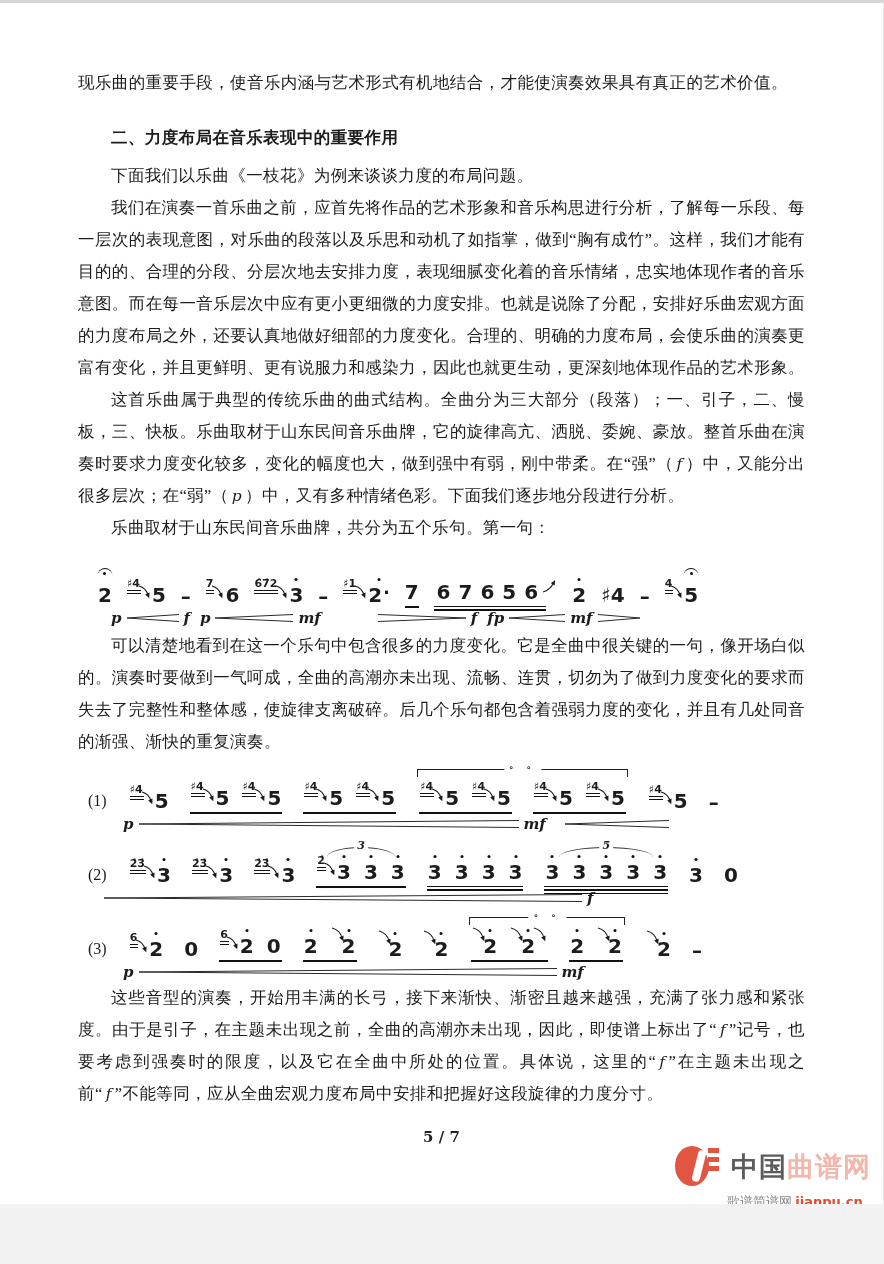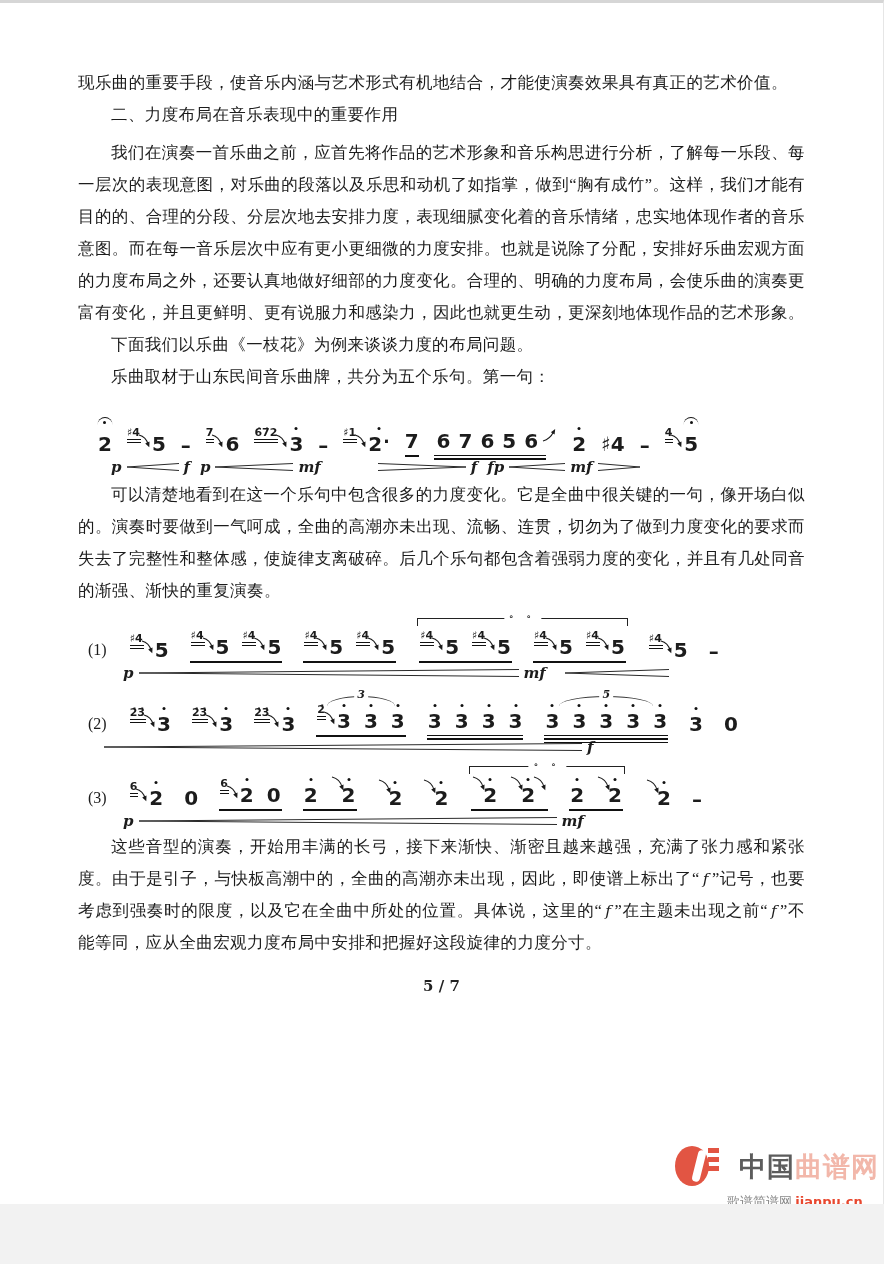--- a/index.html
+++ b/index.html
@@ -2,21 +2,21 @@
 <html><head>
 <meta charset="utf-8">
 <style>
   html,body{margin:0;padding:0;background:#f2f2f2;}
   .page{width:884px;height:1204px;margin:0 auto;background:#fff;position:relative;overflow:hidden;
         border-top:3px solid #d6d6d6;border-right:1px solid #e6e6e6;box-sizing:border-box;
         font-family:"Liberation Serif","DejaVu Serif",serif;color:#1c1c1c;}
   #content{padding:64px 78px 0 78px;}
   .para{font-size:16.5px;line-height:32px;margin:0;text-align:justify;letter-spacing:.4px;}
   .para.indent{text-indent:2em;}
-  .para.hd{font-weight:normal;margin:0 0 6px 0;text-indent:2em;}
+  .para.hd{font-weight:bold;margin:23px 0 6px 0;text-indent:2em;}
   .lat{font-family:"DejaVu Serif",serif;font-style:italic;font-size:15.5px;padding:0 3px;}
 
   
   .music{margin:12px 0 4px 20px;}
   .music.ex{margin:4px 0 2px 10px;}
   .mrow{display:flex;align-items:flex-end;gap:15px;padding-top:26px;}
   .music.ex .mrow{gap:21px;}
   .mlabel{font-size:16px;transform:translateY(-2px);margin-right:2px;}
   .nt{display:inline-flex;align-items:flex-end;position:relative;}
   .num{font-family:"DejaVu Sans",sans-serif;font-weight:bold;font-size:20px;line-height:1;position:relative;display:inline-block;}
@@ -56,35 +56,36 @@
 
   
   .pagenum{text-align:center;font-family:"DejaVu Serif",serif;font-weight:bold;font-size:15px;color:#222;margin-top:18px;}
   .wm{position:absolute;right:-4px;bottom:-10px;width:212px;height:70px;}
   .wm-row{display:flex;align-items:center;}
   .wm-logo{position:relative;width:44px;height:46px;flex:none;}
   .wm-disc{position:absolute;left:0;top:2px;width:34px;height:40px;background:#e25543;border-radius:50%;}
   .wm-disc::after{content:"";position:absolute;right:6px;top:4px;width:8px;height:32px;background:#fff;border-radius:6px;transform:rotate(14deg);}
   .wm-bars{position:absolute;left:33px;top:4px;display:flex;flex-direction:column;gap:4px;}
   .wm-bars i{display:block;width:11px;height:5px;background:#e25543;}
-  .wm-text{margin-left:20px;line-height:1;white-space:nowrap;font-family:Liberation Serif, serif;}
+  .wm-text{margin-left:12px;line-height:1;white-space:nowrap;font-family:Liberation Serif, serif;}
   .wm-cn{font-size:27px;font-weight:bold;color:#5c5c5c;letter-spacing:1px;}
   .wm-qp{font-size:27px;font-weight:bold;color:#f2b7aa;letter-spacing:1px;}
   .wm-sub{margin:3px 0 0 52px;font-size:13px;color:#8a8a8a;white-space:nowrap;}
   .wm-url{color:#e8472e;font-weight:bold;font-family:"DejaVu Sans",sans-serif;font-size:13px;}
 </style>
 </head>
 <body>
 
 <div class="page">
   <div id="content">
       <p class="para"><span>现乐曲的重要手段，使音乐内涵与艺术形式有机地结合，才能使演奏效果具有真正的艺术价值。</span></p>
       <p class="para hd"><span>二、力度布局在音乐表现中的重要作用</span></p>
+      <p class="para indent"><span>下面我们以乐曲《一枝花》为例来谈谈力度的布局问题。</span></p>
       <p class="para indent"><span>我们在演奏一首乐曲之前，应首先将作品的艺术形象和音乐构思进行分析，了解每一乐段、每一层次的表现意图，对乐曲的段落以及乐思和动机了如指掌，做到“胸有成竹”。这样，我们才能有目的的、合理的分段、分层次地去安排力度，表现细腻变化着的音乐情绪，忠实地体现作者的音乐意图。而在每一音乐层次中应有更小更细微的力度安排。也就是说除了分配，安排好乐曲宏观方面的力度布局之外，还要认真地做好细部的力度变化。合理的、明确的力度布局，会使乐曲的演奏更富有变化，并且更鲜明、更有说服力和感染力，因此也就更生动，更深刻地体现作品的艺术形象。</span></p>
-      <p class="para indent"><span>下面我们以乐曲《一枝花》为例来谈谈力度的布局问题。</span></p>
+      <p class="para indent"><span>这首乐曲属于典型的传统乐曲的曲式结构。全曲分为三大部分（段落）；一、引子，二、慢板，三、快板。乐曲取材于山东民间音乐曲牌，它的旋律高亢、洒脱、委婉、豪放。整首乐曲在演奏时要求力度变化较多，变化的幅度也大，做到强中有弱，刚中带柔。在“强”（</span><em class="lat">f</em><span>）中，又能分出很多层次；在“弱”（</span><em class="lat">p</em><span>）中，又有多种情绪色彩。下面我们逐步地分段进行分析。</span></p>
       <p class="para indent"><span>乐曲取材于山东民间音乐曲牌，共分为五个乐句。第一句：</span></p>
       <div class="music intro">
         <div class="mrow">
           <span class="nt">
             <span class="mw"><span class="num"><span class="ferm"></span>2</span></span>
           </span>
           <span class="nt">
             <span class="gr">
               <span class="gd gu2">♯4</span>
               <span class="slcur"><svg width="13" height="15" viewBox="0 0 13 15">
@@ -515,21 +516,21 @@
           <span class="nt dash">–</span>
         </div>
         <div class="drow" style="margin-left:30px">
           <span class="dt">p</span>
           <svg class="hp" width="418" height="10" viewBox="0 0 418 10">
             <path d="M0 5 L418 1.5 M0 5 L418 8.5" stroke="#2a2a2a" stroke-width="1" fill="none"></path>
           </svg>
           <span class="dt">mf</span>
         </div>
       </div>
-      <p class="para indent"><span>这些音型的演奏，开始用丰满的长弓，接下来渐快、渐密且越来越强，充满了张力感和紧张度。由于是引子，与快板高潮中的，全曲的高潮亦未出现，因此，即使谱上标出了“</span><em class="lat">f</em><span>”记号，也要考虑到强奏时的限度，以及它在全曲中所处的位置。具体说，这里的“</span><em class="lat">f</em><span>”在主题未出现之前“</span><em class="lat">f</em><span>”不能等同，应从全曲宏观力度布局中安排和把握好这段旋律的力度分寸。</span></p>
+      <p class="para indent"><span>这些音型的演奏，开始用丰满的长弓，接下来渐快、渐密且越来越强，充满了张力感和紧张度。由于是引子，在主题未出现之前，全曲的高潮亦未出现，因此，即使谱上标出了“</span><em class="lat">f</em><span>”记号，也要考虑到强奏时的限度，以及它在全曲中所处的位置。具体说，这里的“</span><em class="lat">f</em><span>”在主题未出现之前“</span><em class="lat">f</em><span>”不能等同，应从全曲宏观力度布局中安排和把握好这段旋律的力度分寸。</span></p>
     </div>
   <div class="pagenum">5 / 7</div>
   <div class="wm">
     <div class="wm-row">
       <span class="wm-logo">
         <span class="wm-disc"></span>
         <span class="wm-bars">
             <i></i>
             <i></i>
             <i></i>

